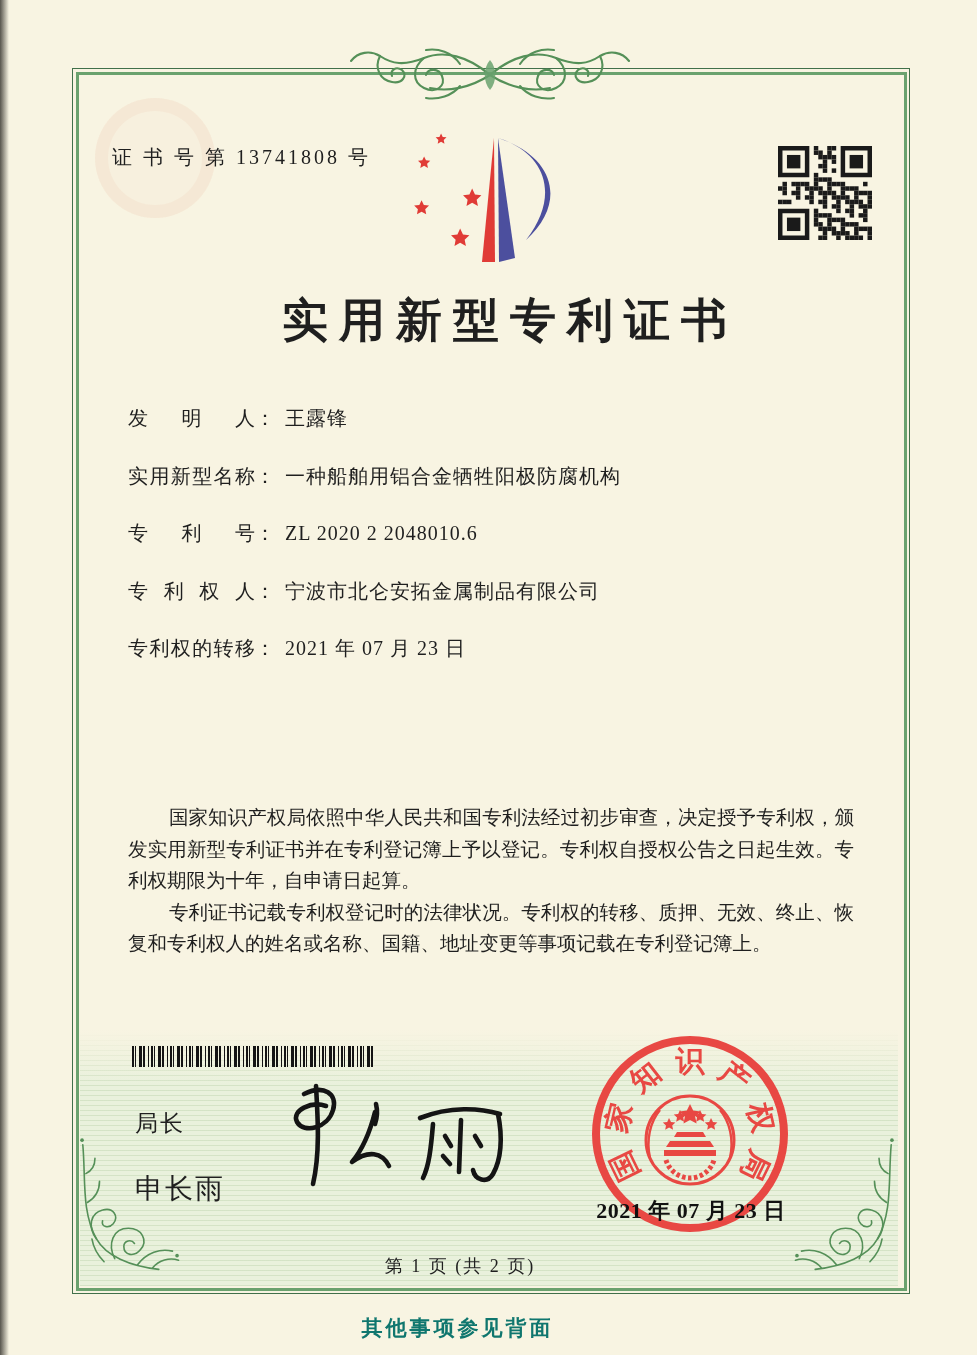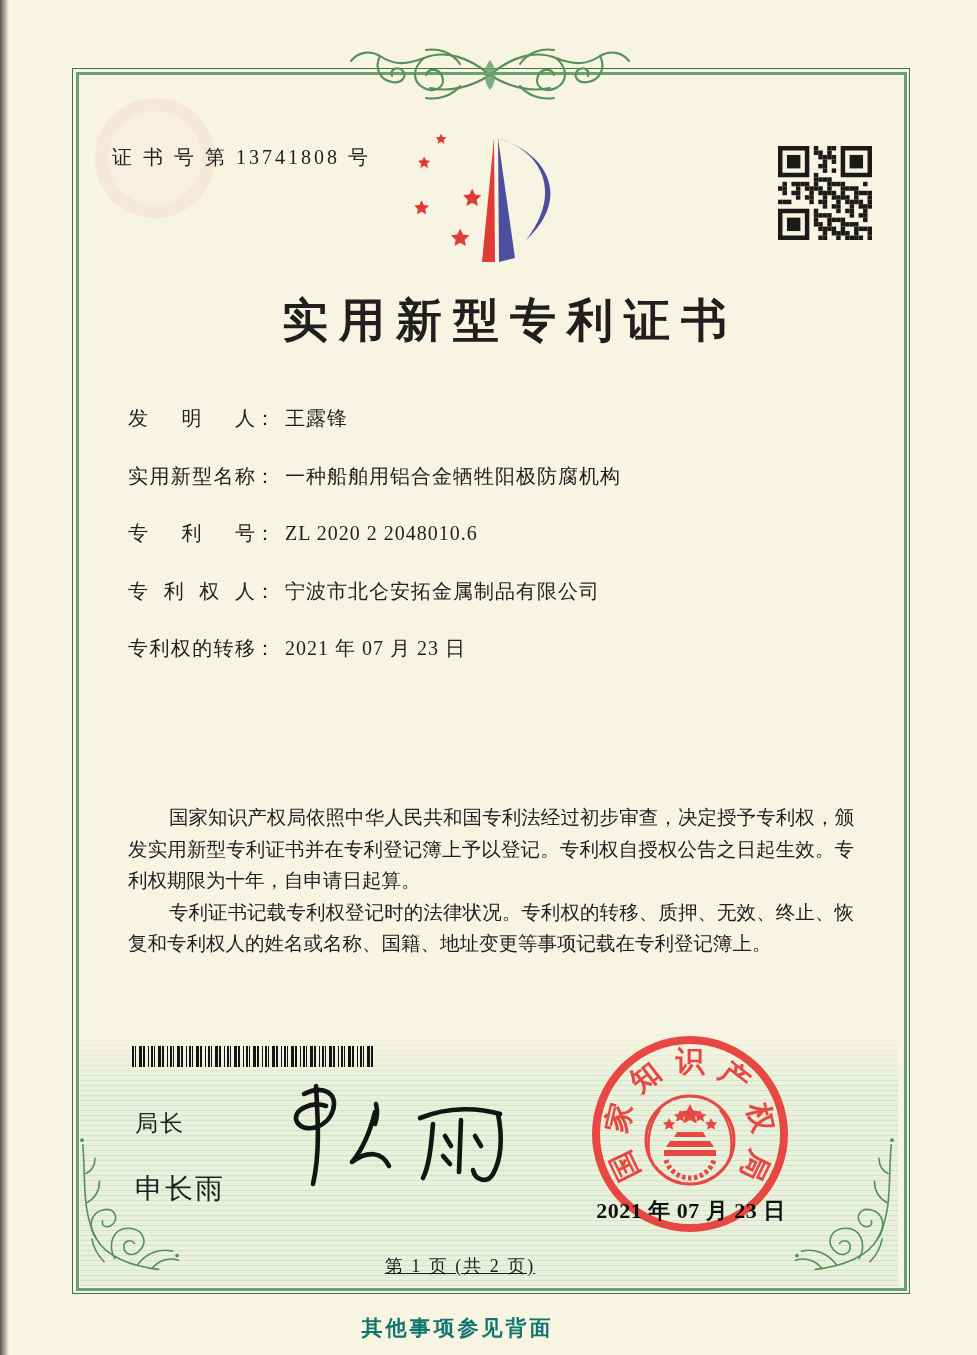--- a/index.html
+++ b/index.html
@@ -72,21 +72,21 @@
   .sc1{transform:rotate(-77deg)  translateY(-73px);}
   .sc2{transform:rotate(-38deg)  translateY(-73px);}
   .sc3{transform:rotate(0deg)    translateY(-73px);}
   .sc4{transform:rotate(38deg)   translateY(-73px);}
   .sc5{transform:rotate(77deg)   translateY(-73px);}
   .sc6{transform:rotate(116deg)  translateY(-73px);}
   .seal-date{position:absolute;left:596px;top:1196px;width:190px;text-align:center;
     font-size:22px;font-weight:600;letter-spacing:.5px;color:#111;z-index:5;}
   
   .page-footer{position:absolute;left:0;top:1254px;width:920px;text-align:center;
-    font-size:18px;letter-spacing:2px;z-index:4;text-decoration:underline;}
+    font-size:18px;letter-spacing:2px;z-index:4;}
   .back-note{position:absolute;left:0;top:1314px;width:915px;text-align:center;
     font-size:21px;font-weight:600;letter-spacing:3px;color:#0f766e;}
   .green-stroke{stroke:#559058;fill:none;stroke-width:2.1;stroke-linecap:round;}
 </style>
 </head>
 <body>
 
 <div class="page">
 
   <div class="scan-edge"></div>

